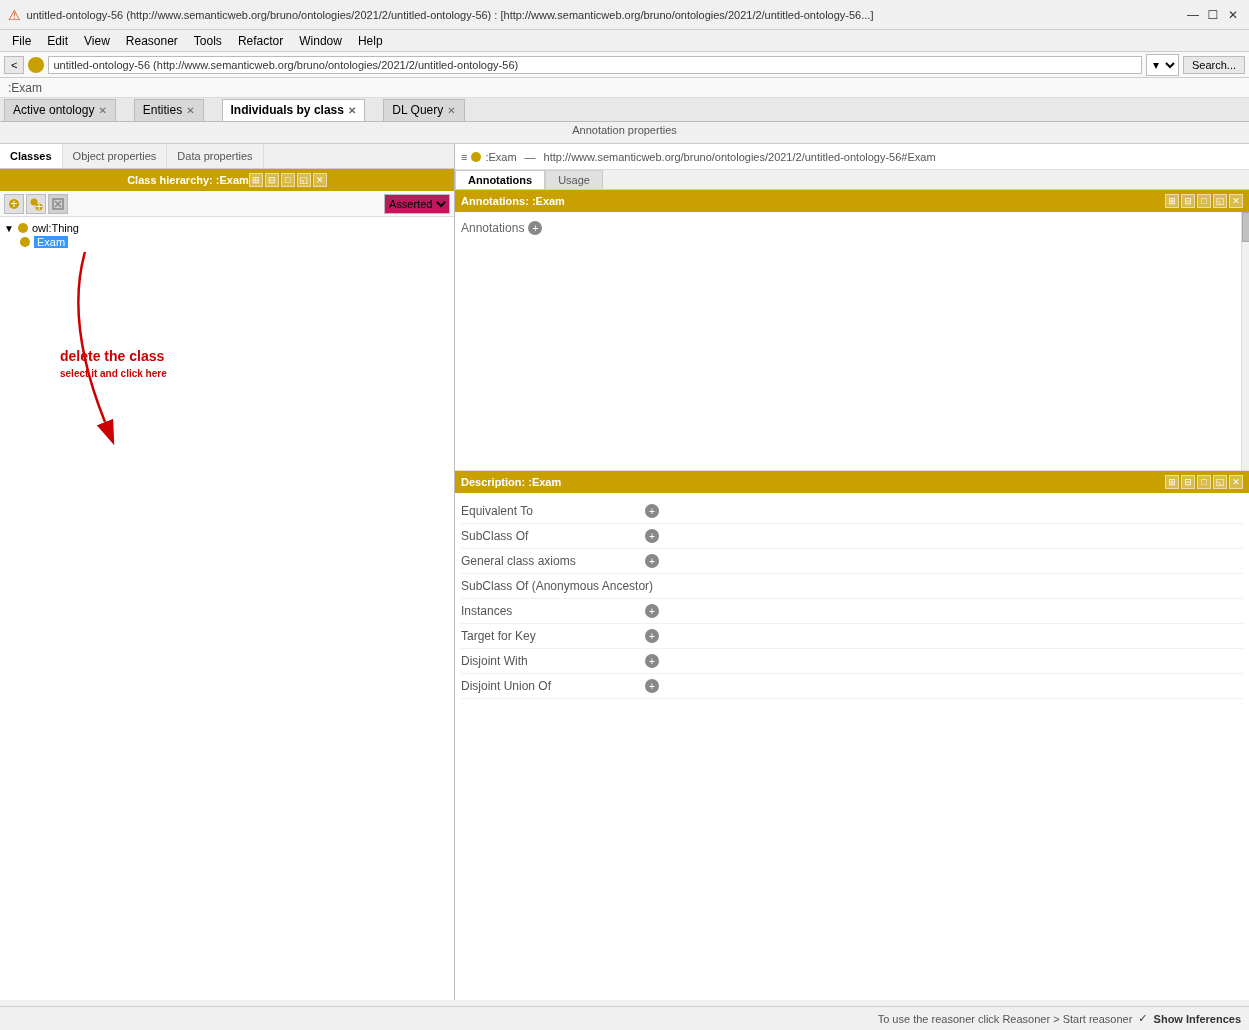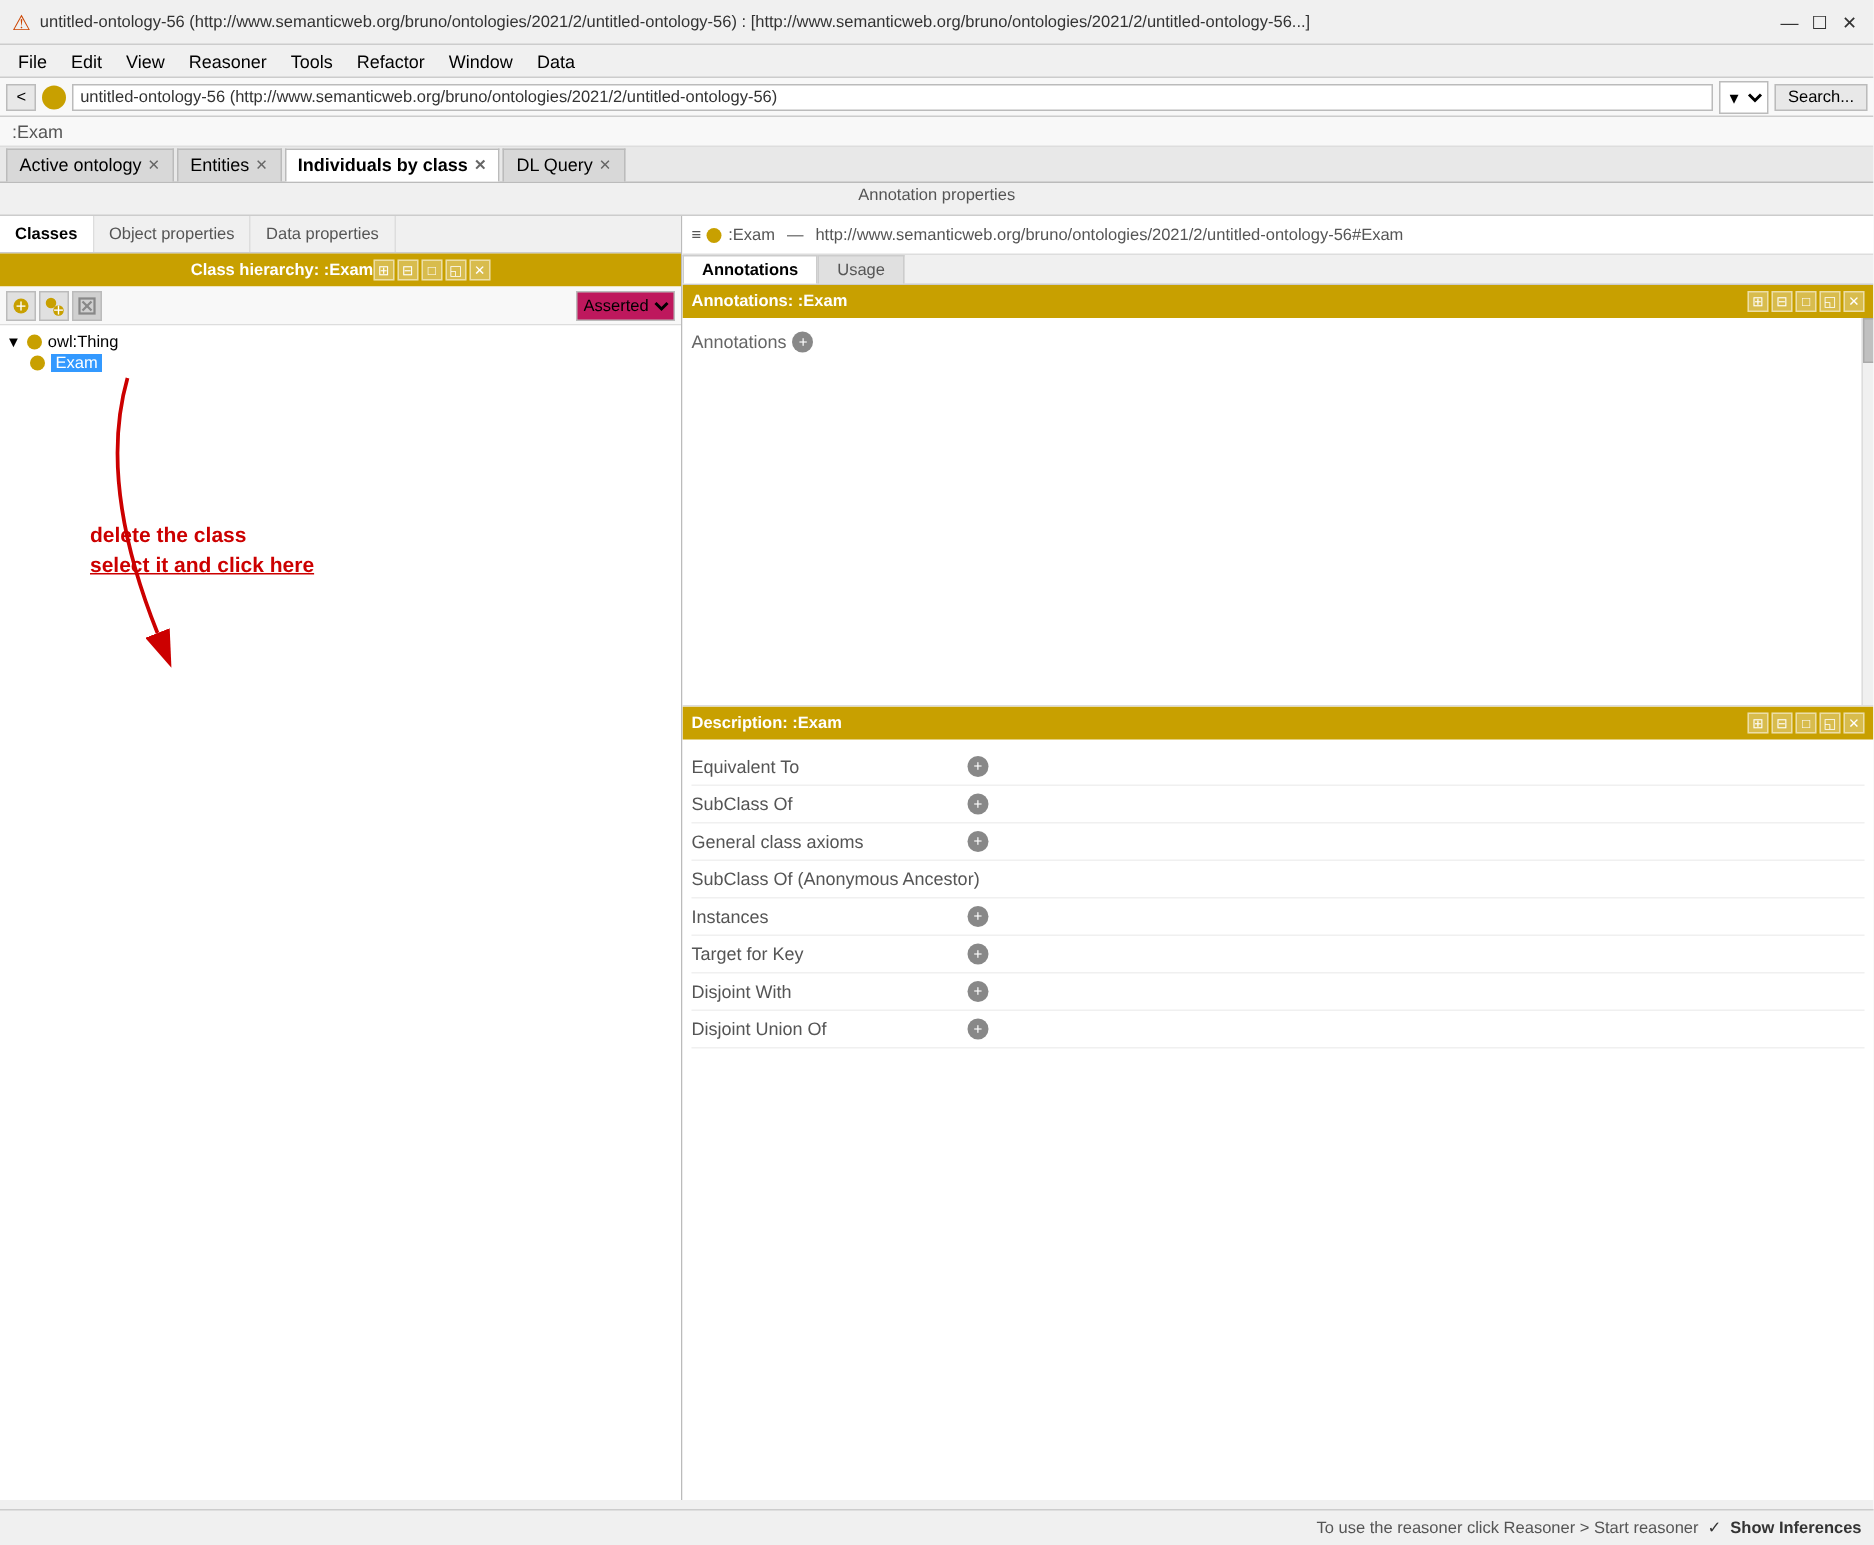--- a/index.html
+++ b/index.html
@@ -32,21 +32,21 @@
     .address-input { flex: 1; padding: 2px 4px; border: 1px solid #bbb; background: white; font-size: 11px; color: #333; }
     .address-dropdown { padding: 2px; border: 1px solid #bbb; background: white; }
     .search-btn { padding: 2px 8px; background: #e8e8e8; border: 1px solid #bbb; cursor: pointer; font-size: 11px; }
 
     
     .breadcrumb { padding: 2px 8px; font-size: 11px; color: #555; background: #f8f8f8; border-bottom: 1px solid #ddd; height: 20px; line-height: 16px; }
 
     
     .tabs-row {
       display: flex; align-items: center; background: #e8e8e8;
-      padding: 0 4px; height: 24px; border-bottom: 1px solid #bbb; gap: 2px;
+      padding: 0 4px; height: 24px; border-bottom: 1px solid #bbb; gap: 18px;
     }
     .tab {
       display: flex; align-items: center; padding: 2px 8px; background: #d8d8d8;
       border: 1px solid #bbb; border-bottom: none; cursor: pointer; font-size: 11px;
       gap: 4px; height: 22px;
     }
     .tab.active { background: white; font-weight: bold; }
     .tab-close { font-size: 10px; color: #666; cursor: pointer; }
 
     
@@ -161,21 +161,21 @@
 </div>
 
 <div class="menu-bar">
   <span class="menu-item">File</span>
   <span class="menu-item">Edit</span>
   <span class="menu-item">View</span>
   <span class="menu-item">Reasoner</span>
   <span class="menu-item">Tools</span>
   <span class="menu-item">Refactor</span>
   <span class="menu-item">Window</span>
-  <span class="menu-item">Data</span>
+  <span class="menu-item">Help</span>
 </div>
 
 <div class="address-bar">
   <button class="address-nav-btn">&lt;</button>
   <span class="address-icon"></span>
   <input class="address-input" value="untitled-ontology-56 (http://www.semanticweb.org/bruno/ontologies/2021/2/untitled-ontology-56)" readonly="" style="">
   <select class="address-dropdown">
     <option>▾</option>
   </select>
   <button class="search-btn">Search...</button>
@@ -279,21 +279,21 @@
           <defs>
             <marker id="arrowhead" markerWidth="10" markerHeight="7" refX="0" refY="3.5" orient="auto">
               <polygon points="0 0, 10 3.5, 0 7" fill="#cc0000"></polygon>
             </marker>
           </defs>
           <path d="M 30 10 Q 10 80 50 180" stroke="#cc0000" stroke-width="2.5" fill="none" marker-end="url(#arrowhead)"></path>
         </svg>
 
         <div style="position:absolute; top:130px; left:60px;">
           <div style="color:#cc0000; font-weight:bold; font-size:14px; line-height:1.4;">delete the class</div>
-          <div style="color:#cc0000; font-weight:bold; font-size:14px; line-height:1.4;text-decoration:underline;">select it and click here</div>
+          <div style="color:#cc0000; font-weight:bold; font-size:10px; line-height:1.4;">select it and click here</div>
         </div>
       </div>
     </div>
   </div>
 
   <div class="right-panel">
 
     <div class="right-header">
       <span class="right-header-icon-menu">≡</span>
       <span class="right-header-icon"></span>

